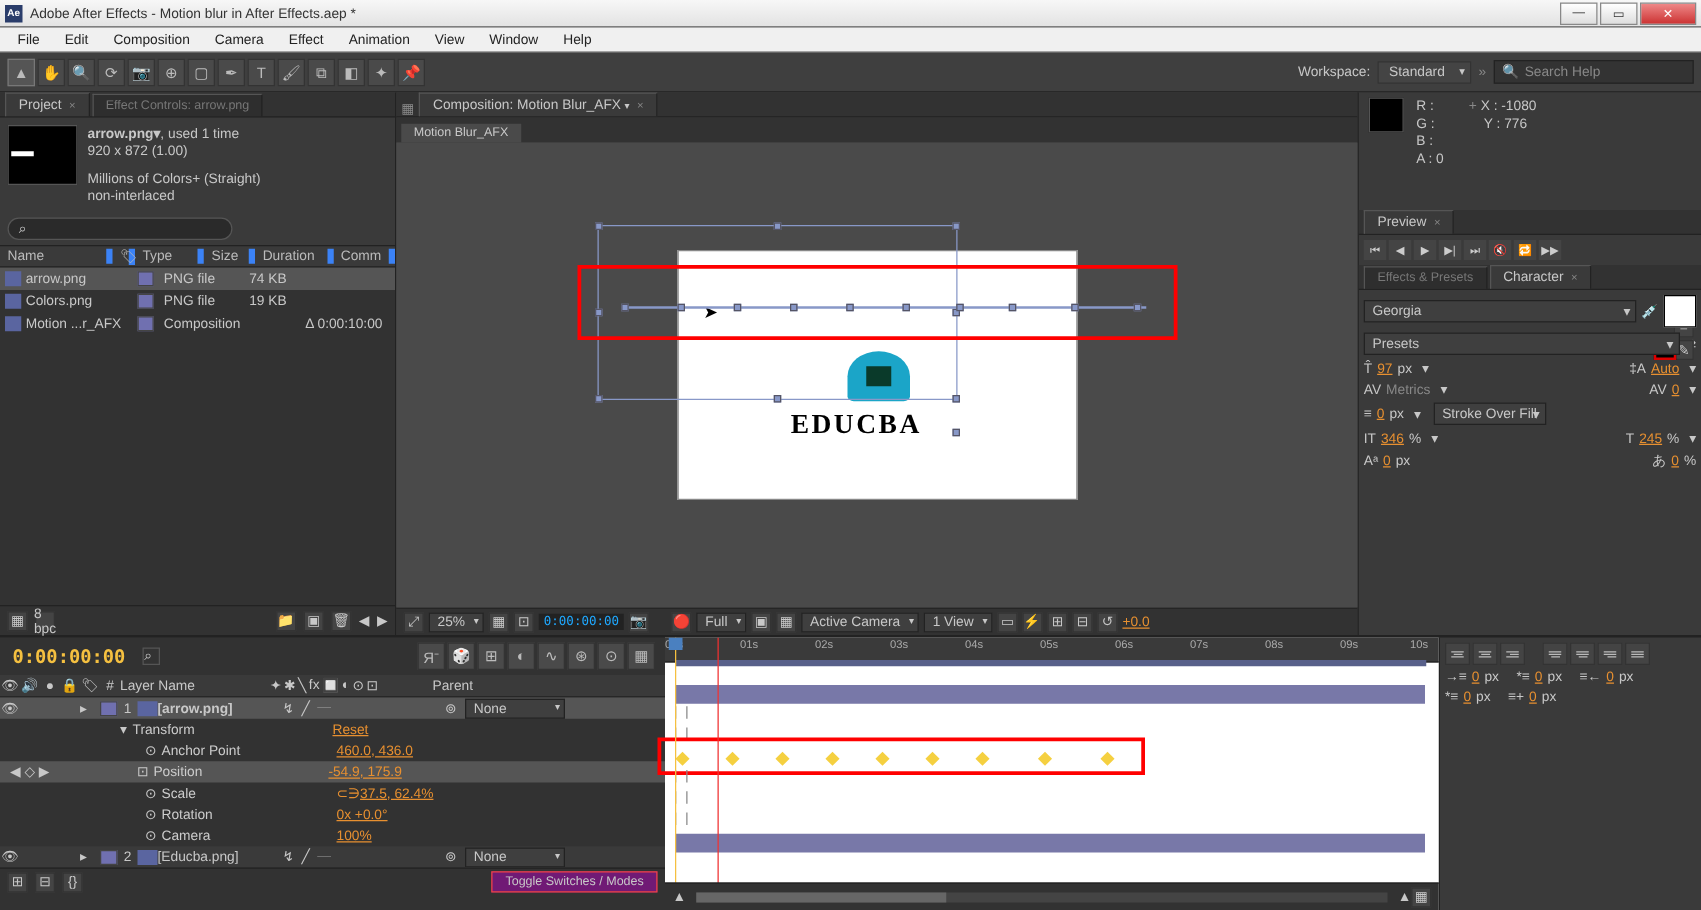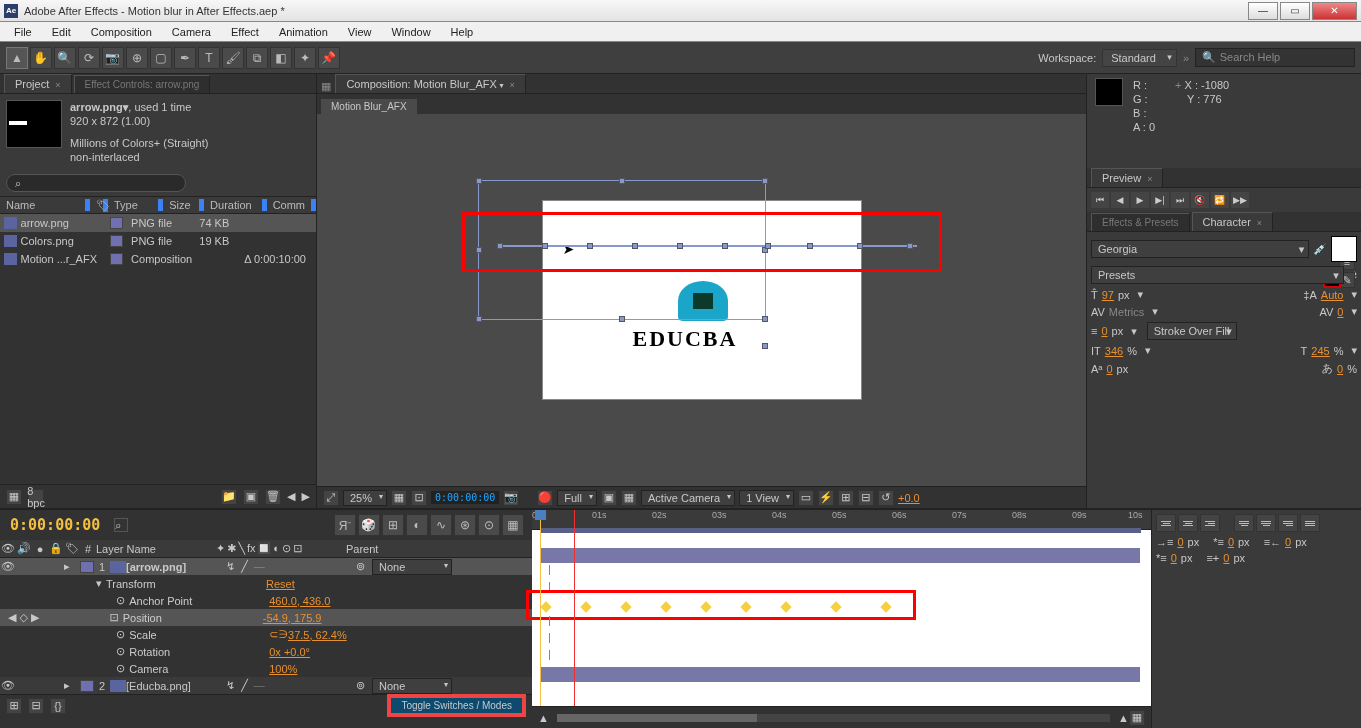--- a/index.html
+++ b/index.html
@@ -97,21 +97,21 @@
 .tl-row { height:17px; display:flex; align-items:center; font-size:10px; }
 .tl-row.layer { background:#3a3a3a; }
 .tl-row.sel { background:#555; }
 .tl-prop { color:#ccc; }
 .tl-val { color:#e89030; text-decoration:underline; }
 .tl-track { position:absolute; left:0; height:17px; }
 .kf { position:absolute; width:8px; height:8px; background:#f5d040; transform:rotate(45deg); top:4px; }
 .playhead { position:absolute; left:8px; top:0; width:1px; height:100%; background:#f5c040; }
 .playhead:before { content:""; position:absolute; left:-5px; top:0; width:11px; height:10px; background:#4a80c0; }
 .tl-footer { height:22px; background:#323232; display:flex; align-items:center; padding:0 6px; gap:6px; border-top:1px solid #222; }
-.toggle-sw { background:#0c4a6e; border:4px solid #ef4444; padding:2px 10px; font-size:10px; }
+.toggle-sw { background:#701a75; border:1px solid #ef4444; padding:2px 10px; font-size:10px; }
 .redline { position:absolute; left:42px; top:0; width:1px; height:100%; background:#f03030; }
 .workarea { position:absolute; left:8px; top:18px; right:10px; height:5px; background:#58608a; }
 .bar-seg { position:absolute; height:15px; background:#7878a8; }
 </style>
 </head>
 <body>
 
 <div class="titlebar">
   <div class="ae-icon">Ae</div>
   <div class="title">Adobe After Effects - Motion blur in After Effects.aep *</div>

